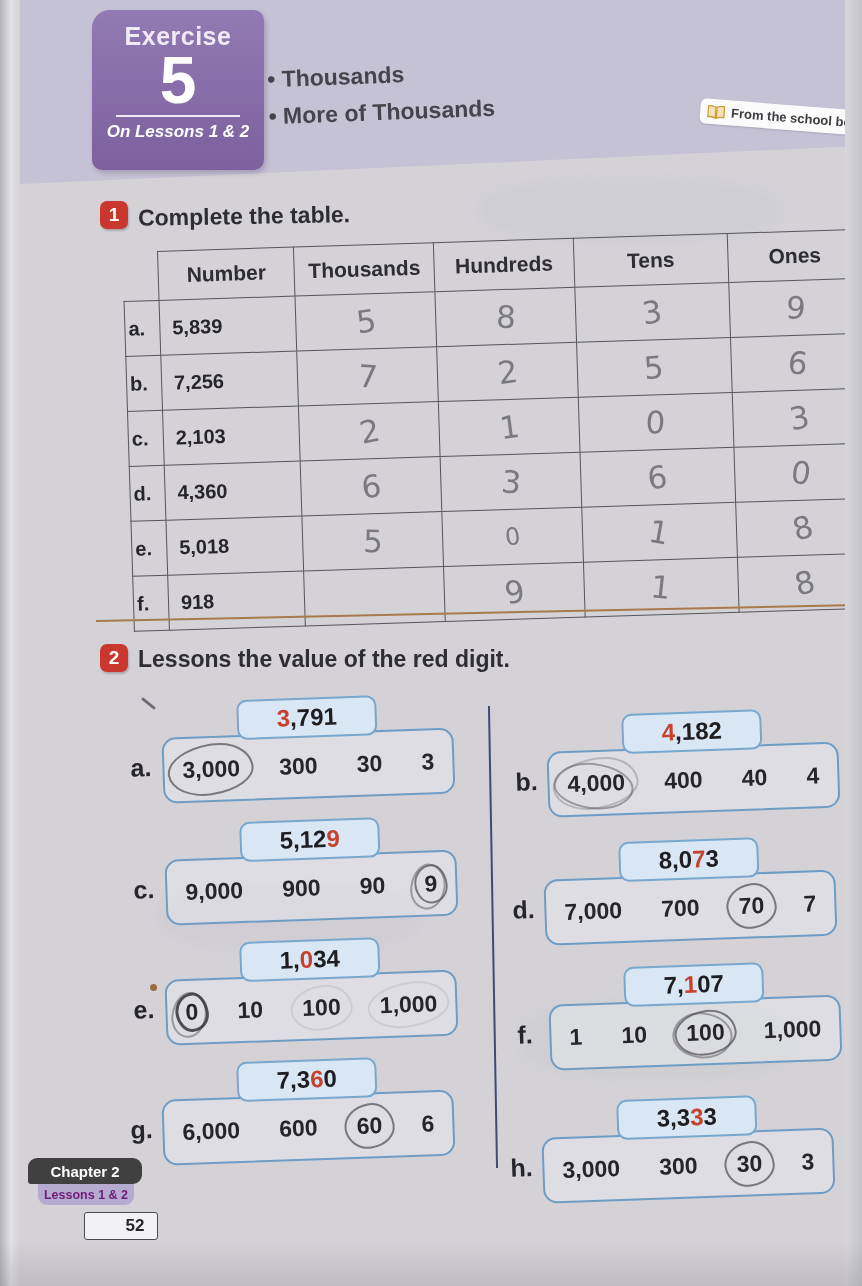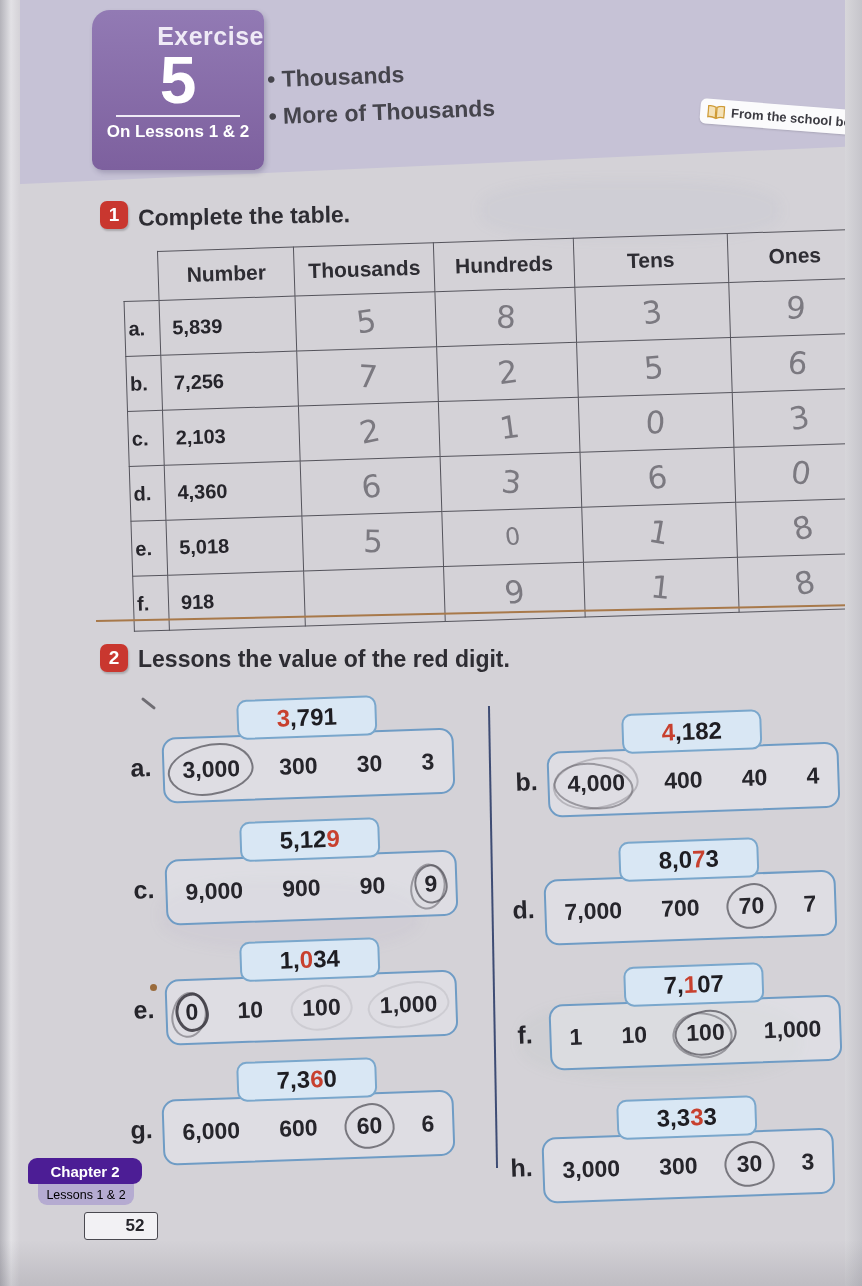--- a/index.html
+++ b/index.html
@@ -15,24 +15,24 @@
     background:linear-gradient(0deg,rgba(60,58,70,.14),rgba(60,58,70,0));}
   .bleed{position:absolute;border-radius:40%;filter:blur(6px);}
 
   
   .band{position:absolute;left:16px;top:0;width:846px;height:192px;background:#c6c2d6;
         clip-path:polygon(0 0,100% 0,100% 76%,0 96%);}
   .ex-box{position:absolute;left:92px;top:10px;width:172px;height:160px;
         background:linear-gradient(180deg,#927ab4,#7d609e);
         border-radius:18px 10px 10px 10px;color:#fff;text-align:center;
         box-shadow:2px 3px 5px rgba(60,50,90,.25);}
-  .ex-label{font-size:25px;font-weight:bold;color:#efeaf6;margin-top:12px;letter-spacing:.5px;text-align:right;}
+  .ex-label{font-size:25px;font-weight:bold;color:#efeaf6;margin-top:12px;letter-spacing:.5px;}
   .ex-num{font-size:66px;font-weight:bold;line-height:.95;margin-top:-2px;}
   .ex-line{width:124px;height:2px;background:#efeaf6;margin:3px auto 5px auto;}
-  .ex-lessons{font-size:17px;font-weight:bold;}
+  .ex-lessons{font-size:17px;font-weight:bold;font-style:italic;}
   .topics{position:absolute;left:268px;top:62px;list-style:none;margin:0;padding:0;
         transform:rotate(-2.2deg);}
   .topics li{font-size:23px;font-weight:bold;color:#45444c;margin-bottom:10px;}
   .topics li::before{content:"• ";font-size:23px;}
   .school-badge{position:absolute;left:700px;top:105px;display:flex;align-items:center;gap:6px;
         background:rgba(255,255,255,.93);border-radius:6px;padding:5px 10px 5px 7px;
         transform:rotate(4.5deg);box-shadow:0 1px 2px rgba(0,0,0,.15);white-space:nowrap;}
   .school-badge span{font-size:13px;font-weight:bold;color:#3c3b42;}
 
   
@@ -83,25 +83,25 @@
   .circ.faint::after{opacity:.38;border-width:2px;}
   .circ.erased::after{opacity:.17;}
   .circ.dbl::before{content:"";position:absolute;left:-14px;top:-7px;right:-8px;bottom:-12px;
       border:2.2px solid rgba(86,84,92,.5);pointer-events:none;
       border-radius:48% 52% 50% 50%/55% 48% 52% 45%;transform:rotate(9deg);}
   .tickmark{position:absolute;left:140px;top:702px;width:17px;height:3px;background:#6f6d73;
       transform:rotate(38deg);border-radius:2px;}
   .edot{position:absolute;left:150px;top:984px;width:7px;height:7px;border-radius:50%;background:#9a6b3c;}
 
   
-  .chapter-pill{position:absolute;left:28px;top:1158px;width:114px;height:26px;background:#4c1d95;
+  .chapter-pill{position:absolute;left:28px;top:1158px;width:114px;height:26px;background:#404040;
       border-radius:9px 9px 9px 3px;color:#fff;font-size:15px;font-weight:bold;
       display:flex;align-items:center;justify-content:center;}
   .lessons-pill{position:absolute;left:38px;top:1184px;width:96px;height:21px;background:#b5abd1;
-      border-radius:0 0 9px 9px;color:#000000;font-size:12.5px;font-weight:normal;
+      border-radius:0 0 9px 9px;color:#701a75;font-size:12.5px;font-weight:bold;
       display:flex;align-items:center;justify-content:center;}
   .page-num{position:absolute;left:84px;top:1212px;width:44px;height:26px;background:#f2f1f4;
       border:1.6px solid #4a4950;border-radius:3px;font-size:17px;font-weight:bold;color:#26252b;
       display:flex;align-items:center;justify-content:center;padding-left:28px;}
   .teal-sliver{position:absolute;left:0;top:1150px;width:6px;height:66px;
       background:linear-gradient(180deg,#1f6e62,#4aa08f);}
 </style>
 </head>
 <body>
 

